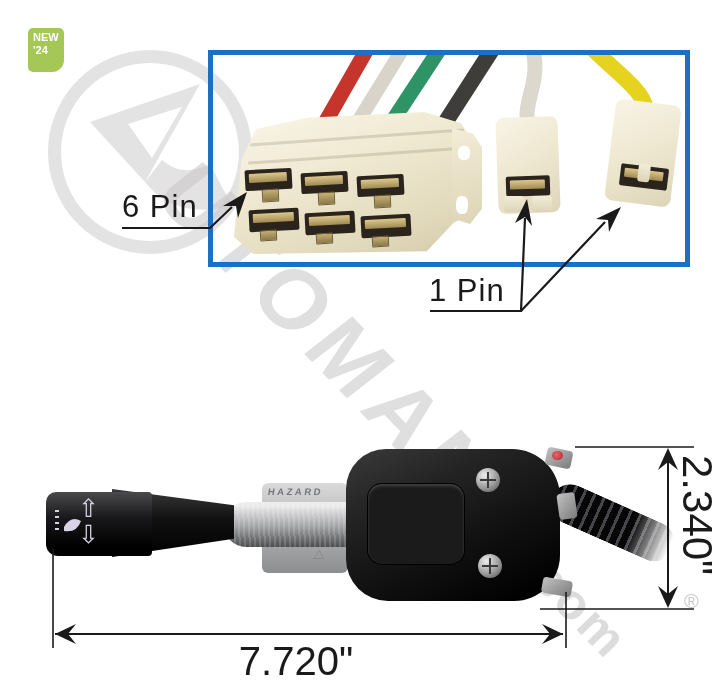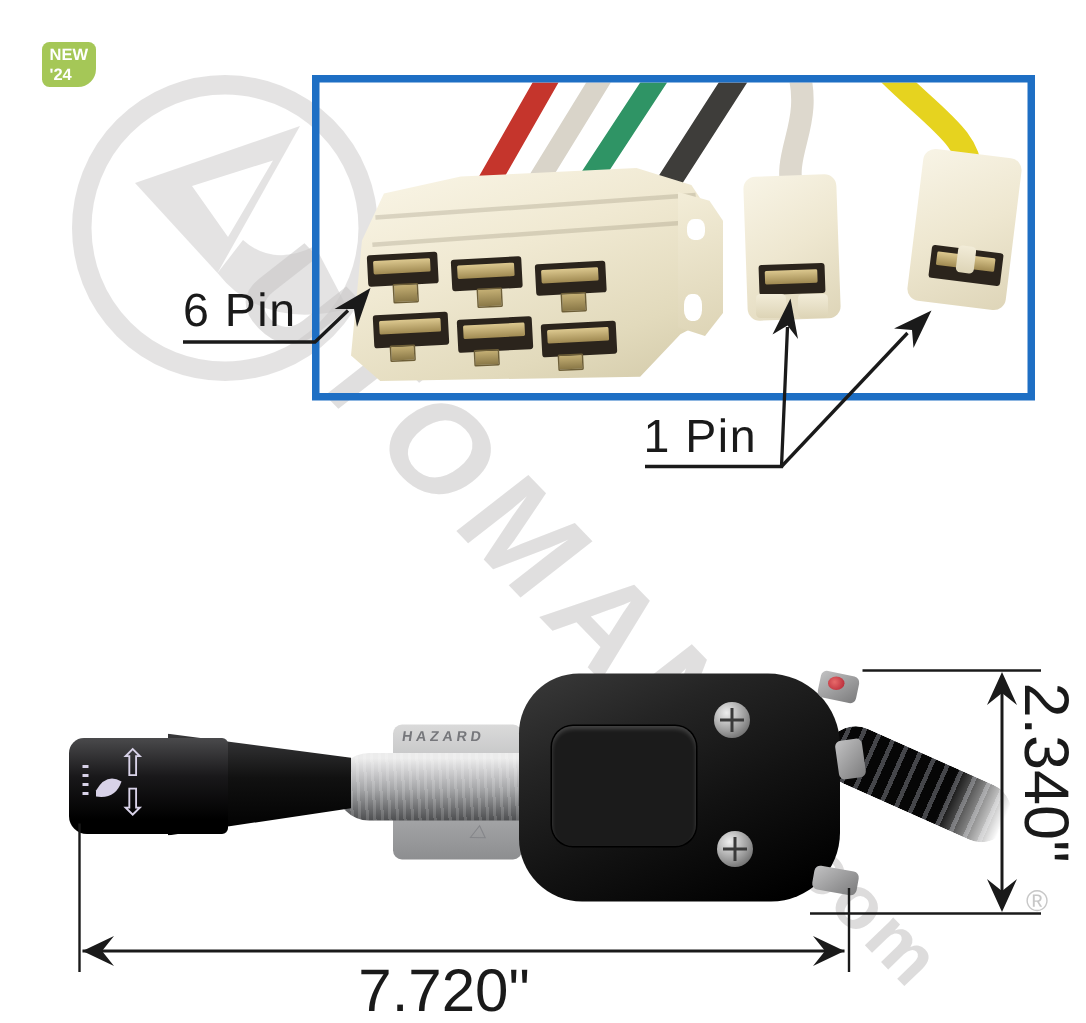--- a/index.html
+++ b/index.html
@@ -1,21 +1,21 @@
 <!DOCTYPE html>
 <html><head>
 <meta charset="utf-8">
 <style>
   html,body{margin:0;padding:0;background:#fff;}
   .stage{position:relative;width:724px;height:682px;background:#fff;overflow:hidden;
          font-family:"Liberation Sans",sans-serif;}
   .abs{position:absolute;}
 
   
-  .badge{left:28px;top:28px;width:36px;height:30px;background:#a5c757;color:#fff;
+  .badge{left:28px;top:28px;width:36px;height:44px;background:#a5c757;color:#fff;
          border-radius:5px 5px 12px 5px;font-size:11px;font-weight:bold;line-height:1.2;
          padding:3px 0 0 5px;box-sizing:border-box;z-index:8;}
 
   
   .wm{z-index:1;pointer-events:none;}
   .wm-circle{left:48px;top:50px;width:204px;height:204px;border:13px solid rgba(205,204,204,.55);
              border-radius:50%;box-sizing:border-box;}
   .wm-logo{left:60px;top:62px;}
   .wm-text{left:210px;top:150px;transform:rotate(46deg) skewX(-6deg);transform-origin:0 0;
            font-size:88px;font-weight:bold;letter-spacing:10px;color:rgba(198,197,197,.55);

